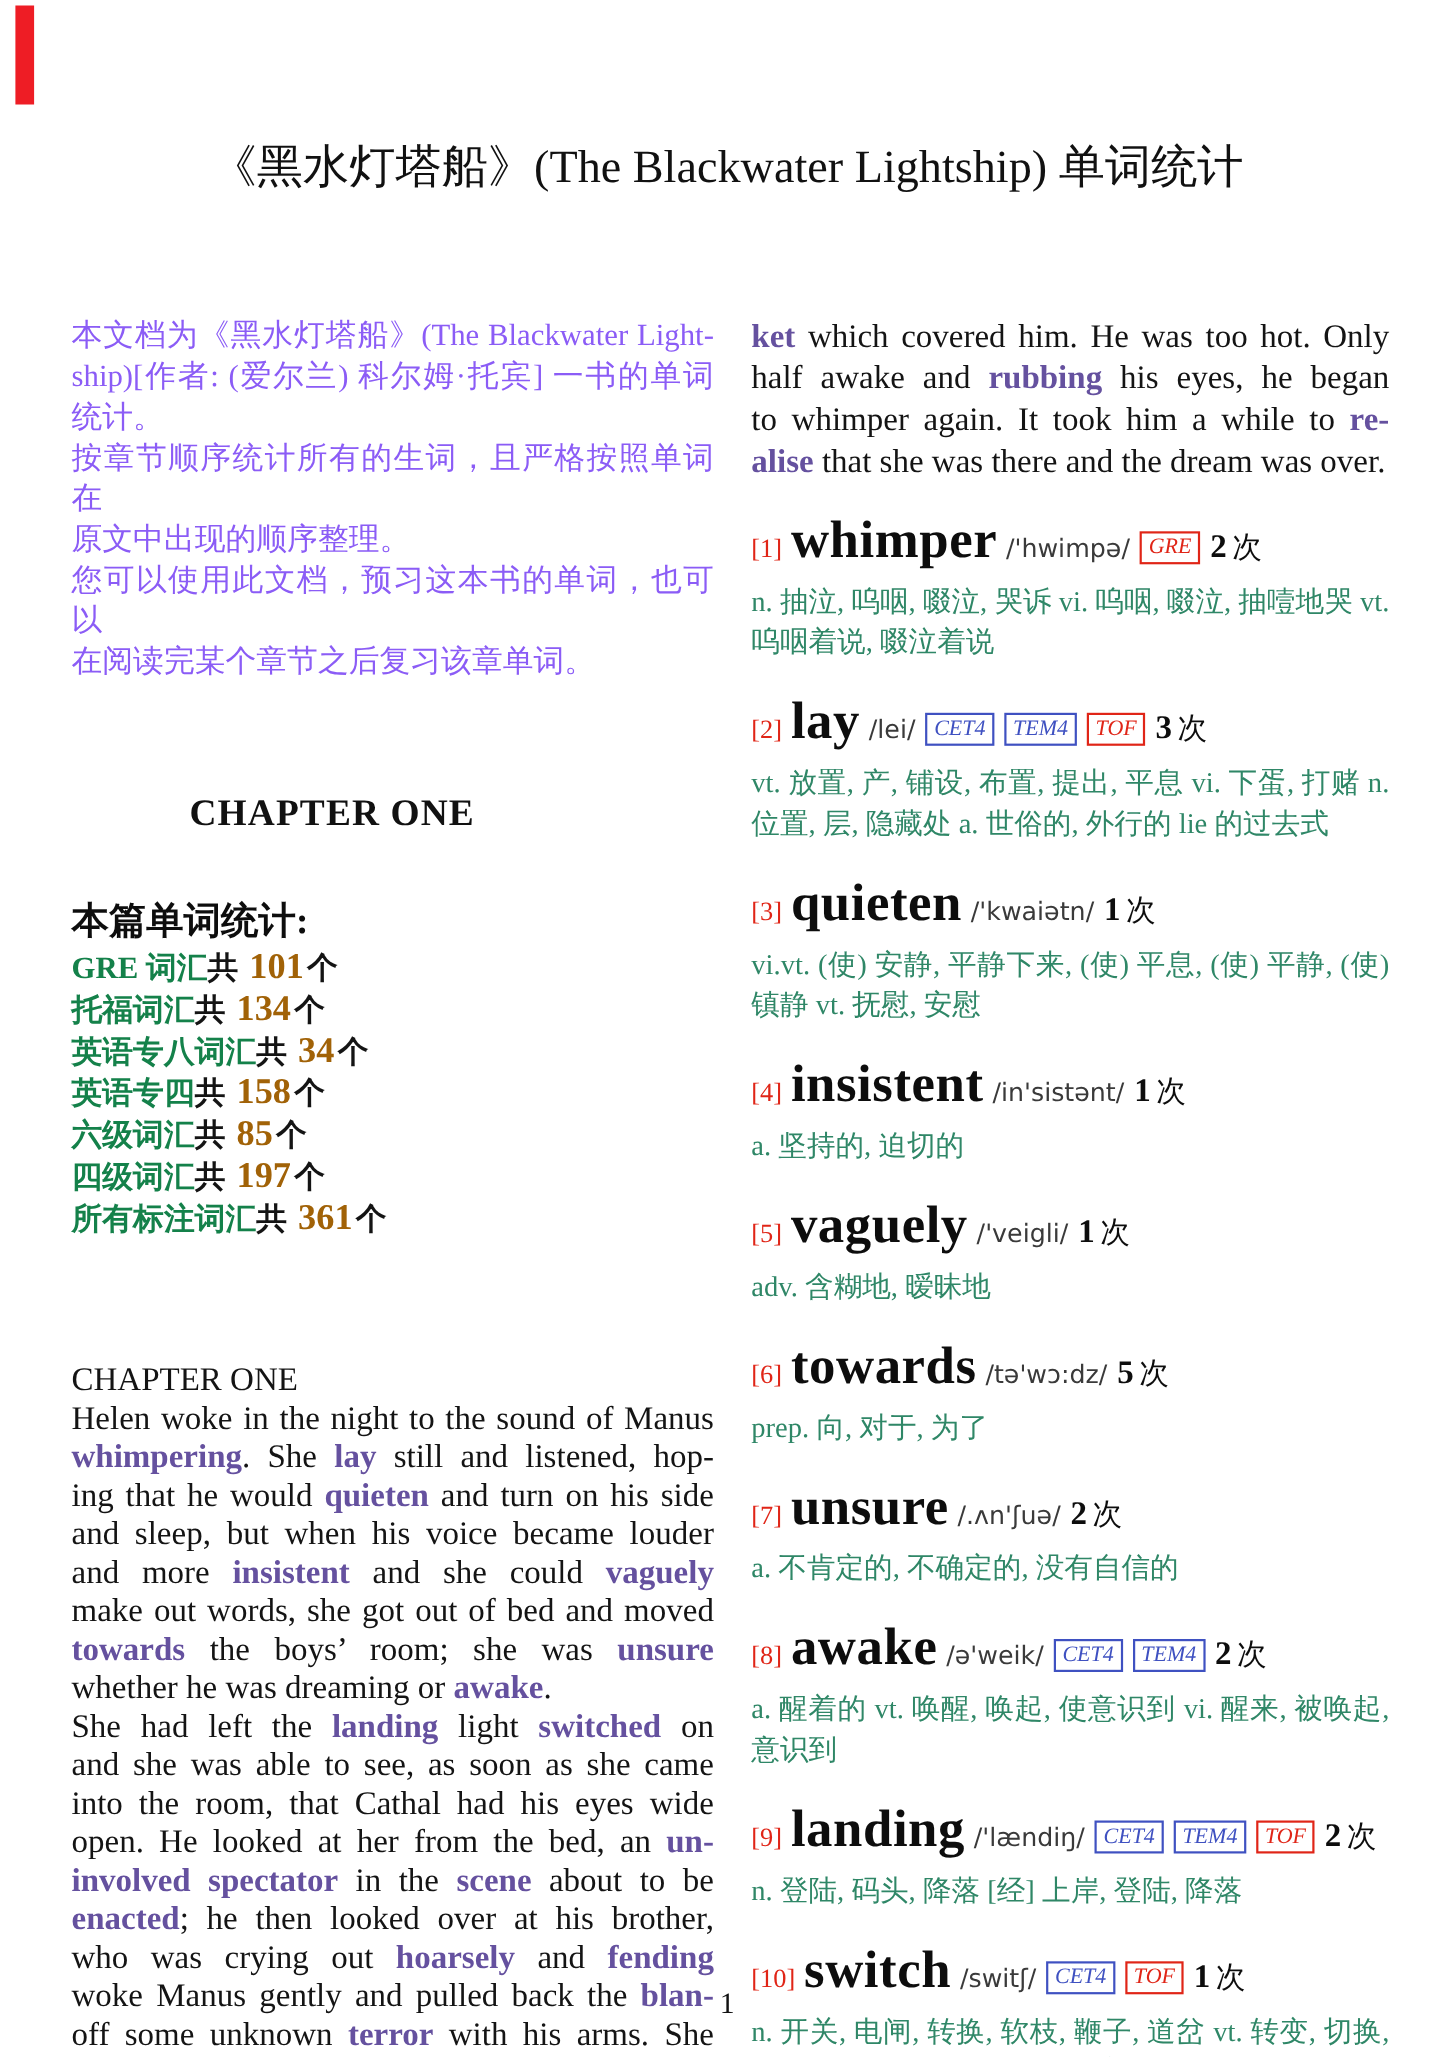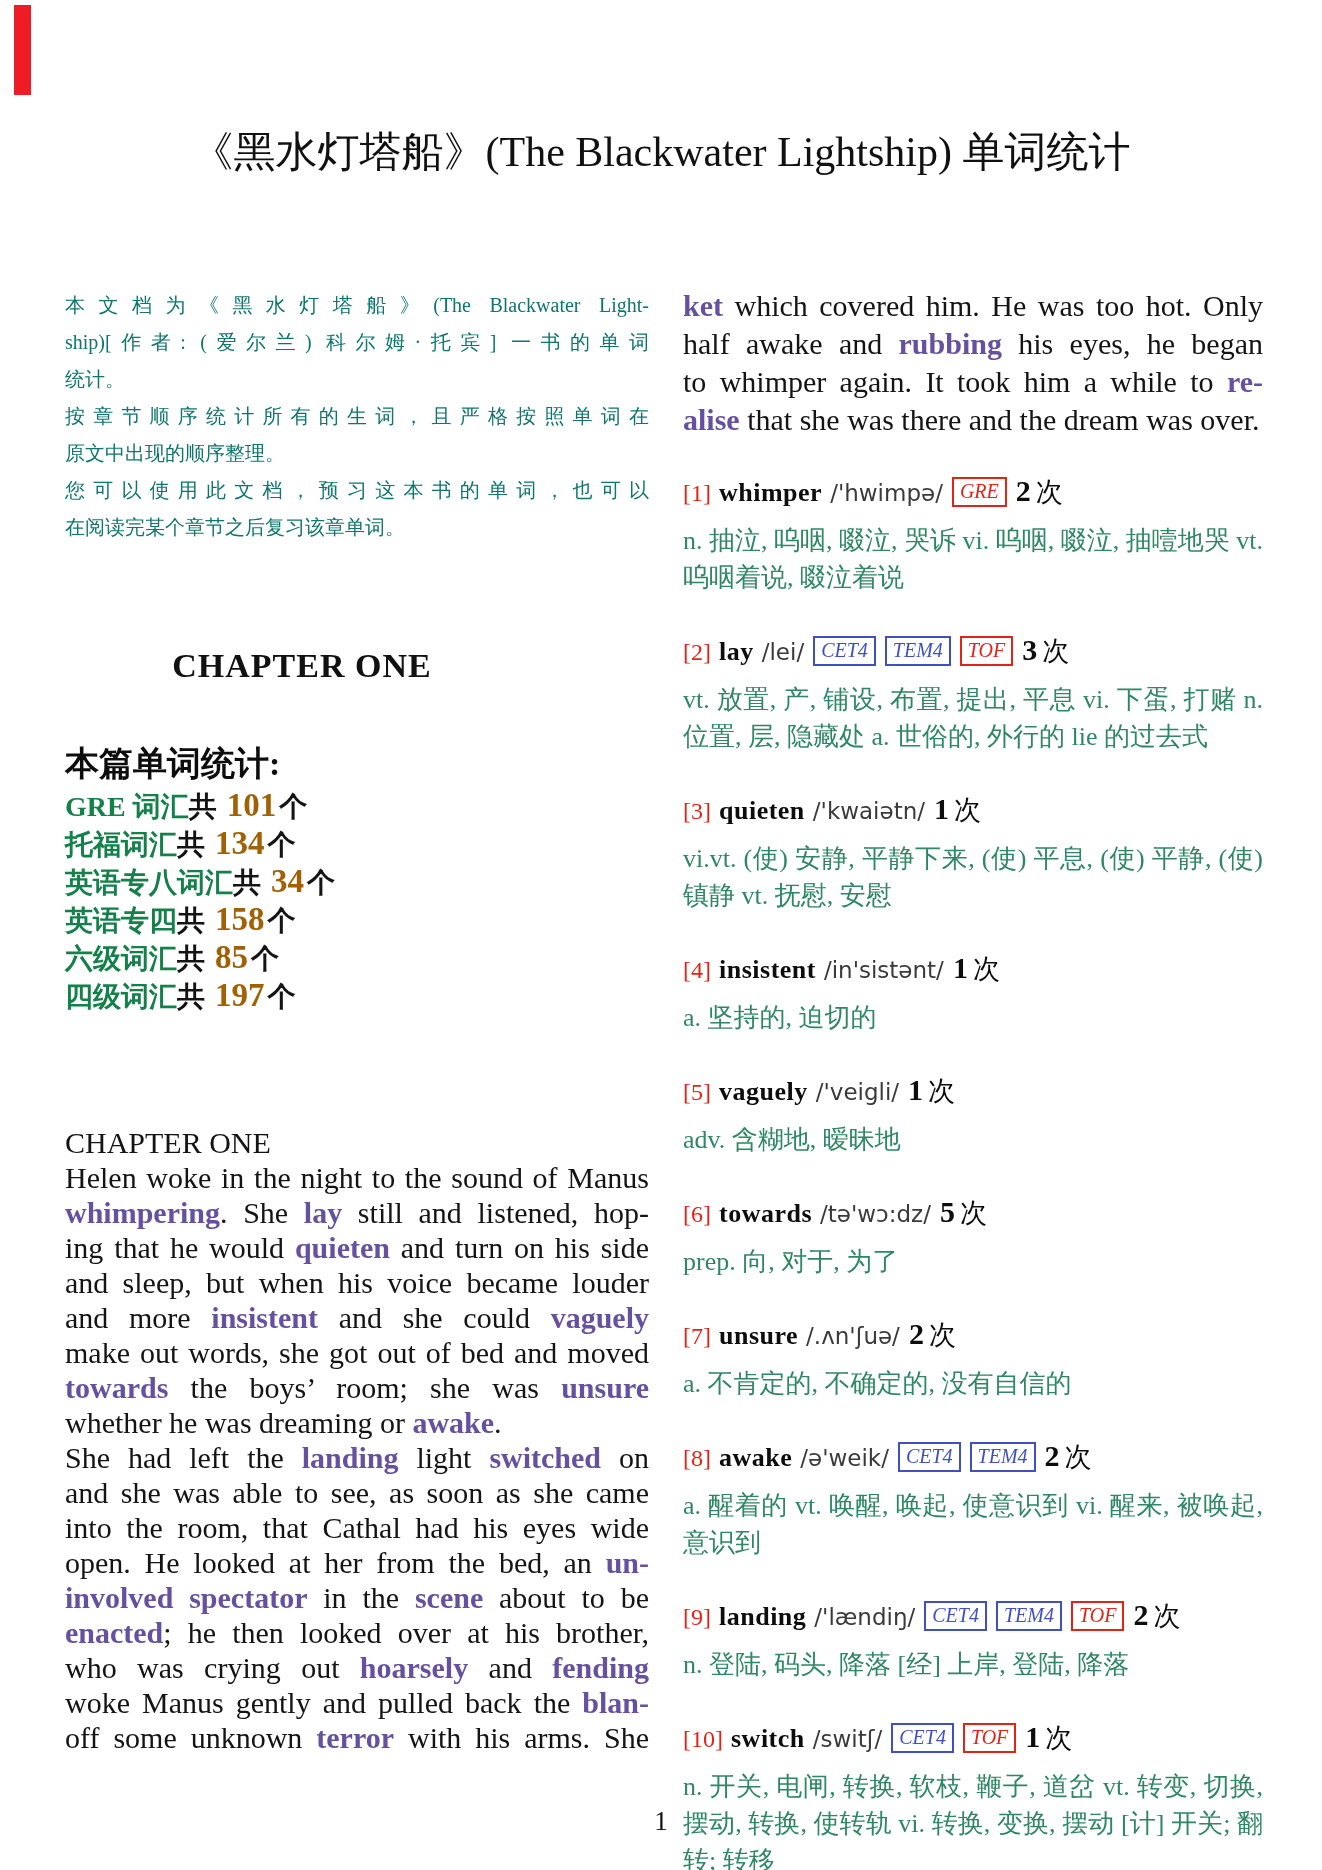--- a/index.html
+++ b/index.html
@@ -6,39 +6,39 @@
   .page{position:relative;width:1322px;height:1870px;background:#ffffff;overflow:hidden;
         font-family:"Liberation Serif","DejaVu Serif",serif;color:#141414;}
   .red-marker{position:absolute;left:14px;top:5px;width:17px;height:90px;background:#ee1d25;}
   .title{position:absolute;left:0;top:122px;width:100%;margin:0;text-align:center;
          font-size:42px;font-weight:400;line-height:60px;color:#111;}
   .col{position:absolute;top:287px;}
   .col.left{left:65px;width:584px;}
   .col.right{left:683px;width:580px;}
   .tline{text-align:justify;}
   .tline.just{text-align-last:justify;}
-  .intro .tline{font-size:20px;line-height:37px;color:#0f766e;}
+  .intro .tline{font-size:28px;line-height:37px;color:#8b5cf6;}
   .chapter-head{margin-top:98px;height:44px;line-height:44px;text-align:center;
                 padding-right:110px;font-size:34px;font-weight:700;letter-spacing:1px;color:#111;}
   .stats-head{margin-top:53px;height:46px;line-height:46px;font-size:34px;font-weight:700;color:#0d0d0d;}
   .stat-line{font-size:28px;line-height:37px;font-weight:700;}
   .stat-label{color:#14814a;}
   .stat-mid{color:#141414;}
   .stat-num{color:#a16207;font-size:33px;padding:0 3px;}
   .stat-suffix{color:#141414;font-weight:600;}
   .prose-en{font-size:30px;color:#141414;}
   .col.left .prose-en{margin-top:110px;}
   .col.left .prose-en .tline{line-height:35px;}
   .col.right .prose-en .tline{line-height:38px;}
   .hl{color:#65519f;font-weight:700;}
   .entry{margin-top:28px;}
   .entry.first{margin-top:26px;}
   .headline{line-height:52px;white-space:nowrap;}
   .idx{color:#e02517;font-size:24px;}
-  .word{font-weight:700;font-size:26px;color:#0d0d0d;margin-left:8px;letter-spacing:.5px;}
+  .word{font-weight:700;font-size:48px;color:#0d0d0d;margin-left:8px;letter-spacing:.5px;}
   .phon{font-family:"DejaVu Sans",sans-serif;font-size:23px;color:#3a3a3a;margin-left:8px;}
   .tag{display:inline-block;font-size:20px;line-height:24px;border:2px solid;border-radius:0;
        padding:0 6px 2px;margin-left:9px;vertical-align:3px;font-style:italic;}
   .tag.blue{color:#3f51c1;border-color:#3f51c1;}
   .tag.red{color:#e02517;border-color:#e02517;}
   .count{font-weight:700;font-size:30px;color:#0d0d0d;margin-left:9px;}
   .unit{font-size:27px;color:#0d0d0d;margin-left:5px;}
   .defs{font-size:26px;line-height:37px;color:#2f8767;text-align:justify;}
   .pagenum{position:absolute;left:0;top:1806px;width:100%;text-align:center;font-size:27px;color:#111;}
 </style>
@@ -62,20 +62,21 @@
       </div>
     <div class="chapter-head">CHAPTER ONE</div>
     <div class="stats-head">本篇单词统计:</div>
     <div class="stats">
         <div class="stat-line"><span class="stat-label">GRE 词汇</span><span class="stat-mid">共 </span><span class="stat-num">101</span><span class="stat-suffix">个</span></div>
         <div class="stat-line"><span class="stat-label">托福词汇</span><span class="stat-mid">共 </span><span class="stat-num">134</span><span class="stat-suffix">个</span></div>
         <div class="stat-line"><span class="stat-label">英语专八词汇</span><span class="stat-mid">共 </span><span class="stat-num">34</span><span class="stat-suffix">个</span></div>
         <div class="stat-line"><span class="stat-label">英语专四</span><span class="stat-mid">共 </span><span class="stat-num">158</span><span class="stat-suffix">个</span></div>
         <div class="stat-line"><span class="stat-label">六级词汇</span><span class="stat-mid">共 </span><span class="stat-num">85</span><span class="stat-suffix">个</span></div>
         <div class="stat-line"><span class="stat-label">四级词汇</span><span class="stat-mid">共 </span><span class="stat-num">197</span><span class="stat-suffix">个</span></div>
+        <div class="stat-line"><span class="stat-label">所有标注词汇</span><span class="stat-mid">共 </span><span class="stat-num">361</span><span class="stat-suffix">个</span></div>
       </div>
     <div class="prose-en">
         <div class="tline"><span>CHAPTER ONE</span></div>
         <div class="tline just"><span>Helen woke in the night to the sound of Manus</span></div>
         <div class="tline just"><span class="hl">whimpering</span><span>. She </span><span class="hl">lay</span><span> still and listened, hop-</span></div>
         <div class="tline just"><span>ing that he would </span><span class="hl">quieten</span><span> and turn on his side</span></div>
         <div class="tline just"><span>and sleep, but when his voice became louder</span></div>
         <div class="tline just"><span>and more </span><span class="hl">insistent</span><span> and she could </span><span class="hl">vaguely</span></div>
         <div class="tline just"><span>make out words, she got out of bed and moved</span></div>
         <div class="tline just"><span class="hl">towards</span><span> the boys’ room; she was </span><span class="hl">unsure</span></div>

